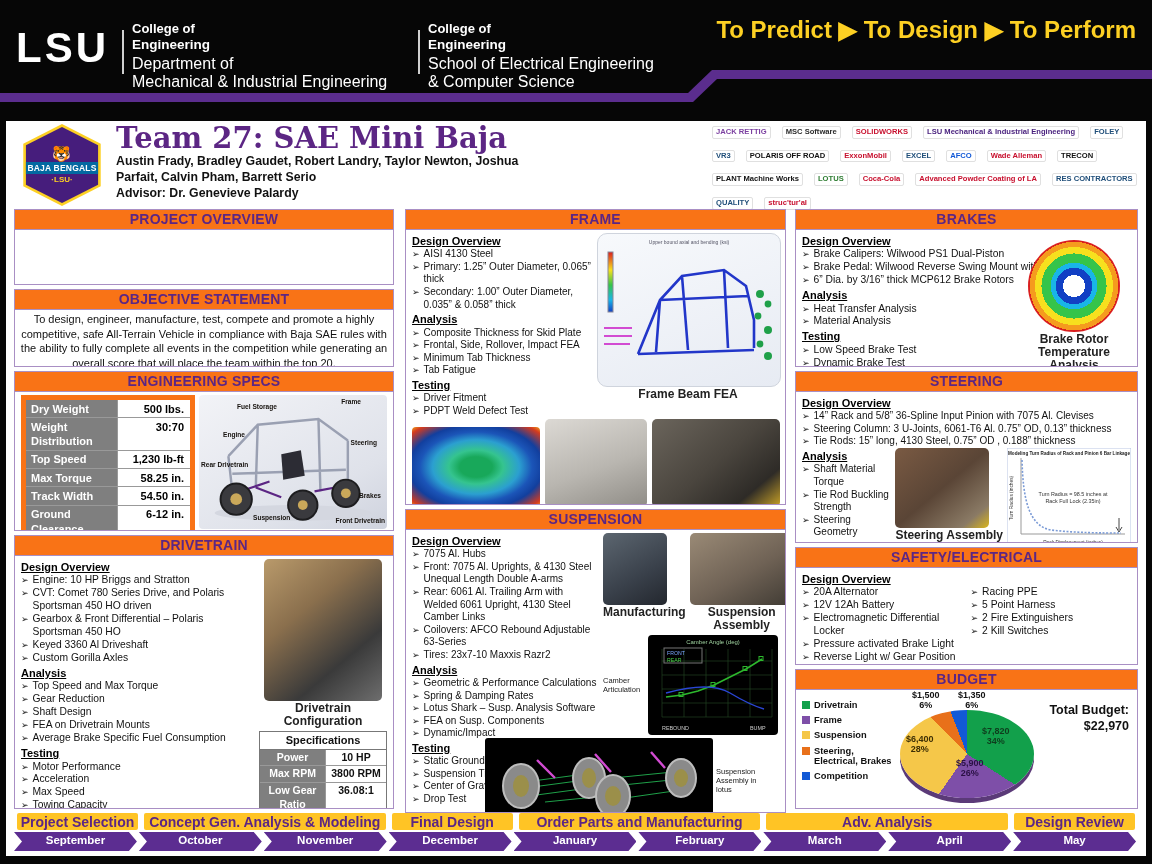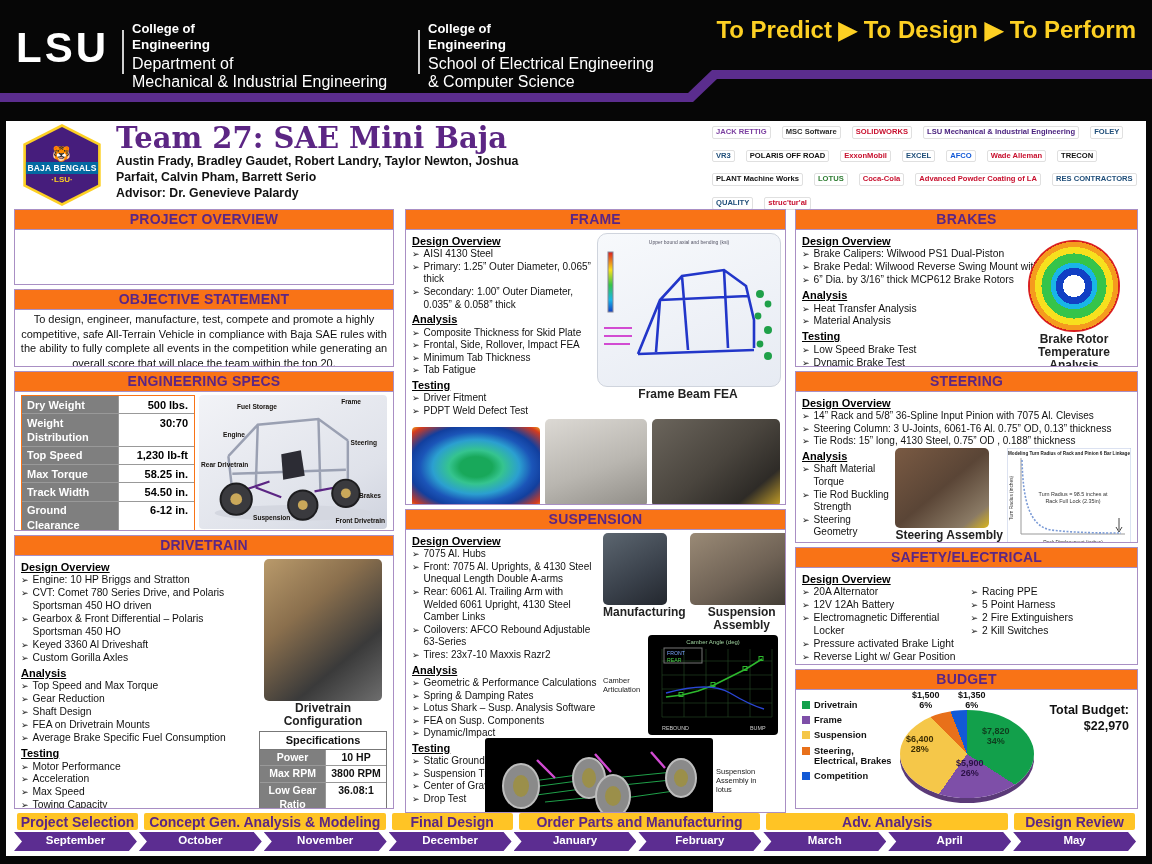--- a/index.html
+++ b/index.html
@@ -45,21 +45,21 @@
           border-bottom:1.5px solid #a98fc4;letter-spacing:.2px;}
   .pbody{padding:3px 6px;font-size:10.3px;line-height:1.3;}
   .subhead{font-weight:bold;text-decoration:underline;font-size:11px;margin-top:1px;color:#000;}
   .b{display:flex;gap:4px;line-height:1.26;}
   .arr{flex:0 0 auto;font-size:9px;padding-top:1px;}
   .cap{font-size:12px;text-align:center;color:#222;margin-top:1px;line-height:1.1;font-weight:bold;}
   
   .po-line{font-size:12px;line-height:1.35;}
   .obj-text{font-size:11px;text-align:center;line-height:1.32;padding:2px 4px;}
   
-  .spec-table{border:1px solid #f97316;}
+  .spec-table{border:5px solid #f97316;}
   .trow{display:flex;border-bottom:1px solid #999;font-size:11px;font-weight:bold;}
   .trow:last-child{border-bottom:none;}
   .trow .k{background:#7F7F7F;color:#fff;flex:1.35;padding:1.5px 5px;border-right:1px solid #999;}
   .trow .v{flex:1;text-align:right;padding:1.5px 6px;background:#fff;color:#000;}
   .specs-body{display:flex;gap:4px;}
   .specs-left{width:178px;}
   .vehicle{position:relative;width:188px;height:134px;background:linear-gradient(150deg,#f2f3f7,#dfe2ea 70%,#cfd3de);border-radius:4px;}
   .vlabel{position:absolute;font-size:6.6px;font-weight:bold;color:#16120e;}
   .vlabel:nth-of-type(1){left:38px;top:8px;} .vlabel:nth-of-type(2){right:26px;top:3px;}
   .vlabel:nth-of-type(3){left:24px;top:36px;} .vlabel:nth-of-type(4){right:10px;top:44px;}

